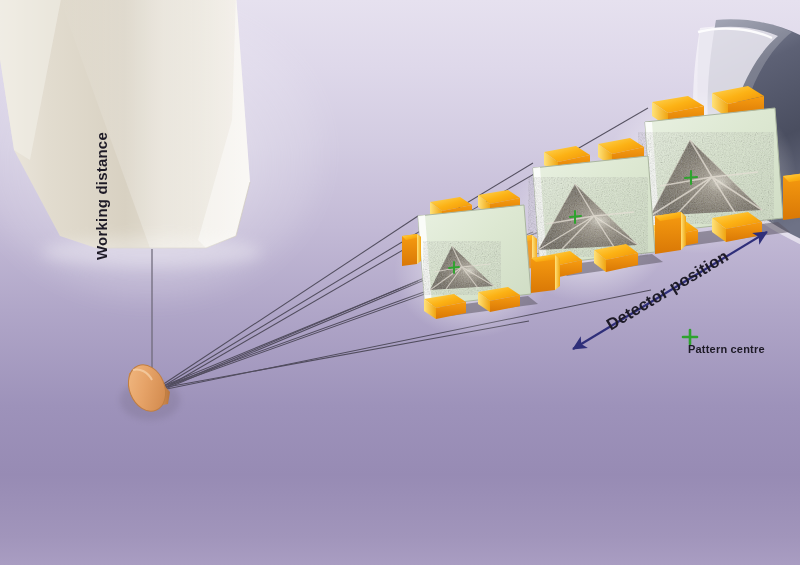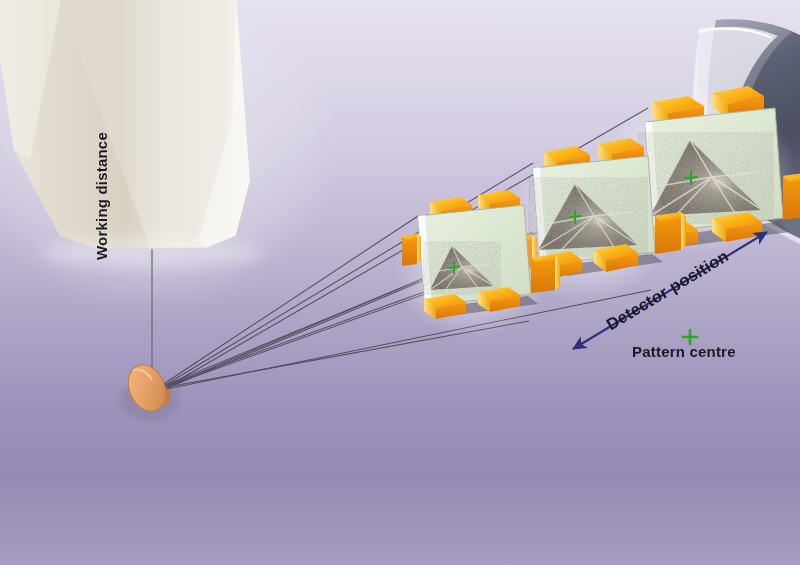--- a/index.html
+++ b/index.html
@@ -50,23 +50,23 @@
     transform-origin: left top;
   }
   #detector-position-label {
     left: 603px;
     top: 318px;
     font-size: 16.5px;
     transform: rotate(-31deg);
     transform-origin: left top;
   }
   #pattern-centre-label {
-    left: 632px;
+    left: 688px;
     top: 343px;
-    font-size: 15px;
+    font-size: 11px;
   }
 </style>
 </head>
 <body>
 
 <div id="stage">
 
   <svg viewBox="0 0 800 565" xmlns="http://www.w3.org/2000/svg">
     <defs>
 

